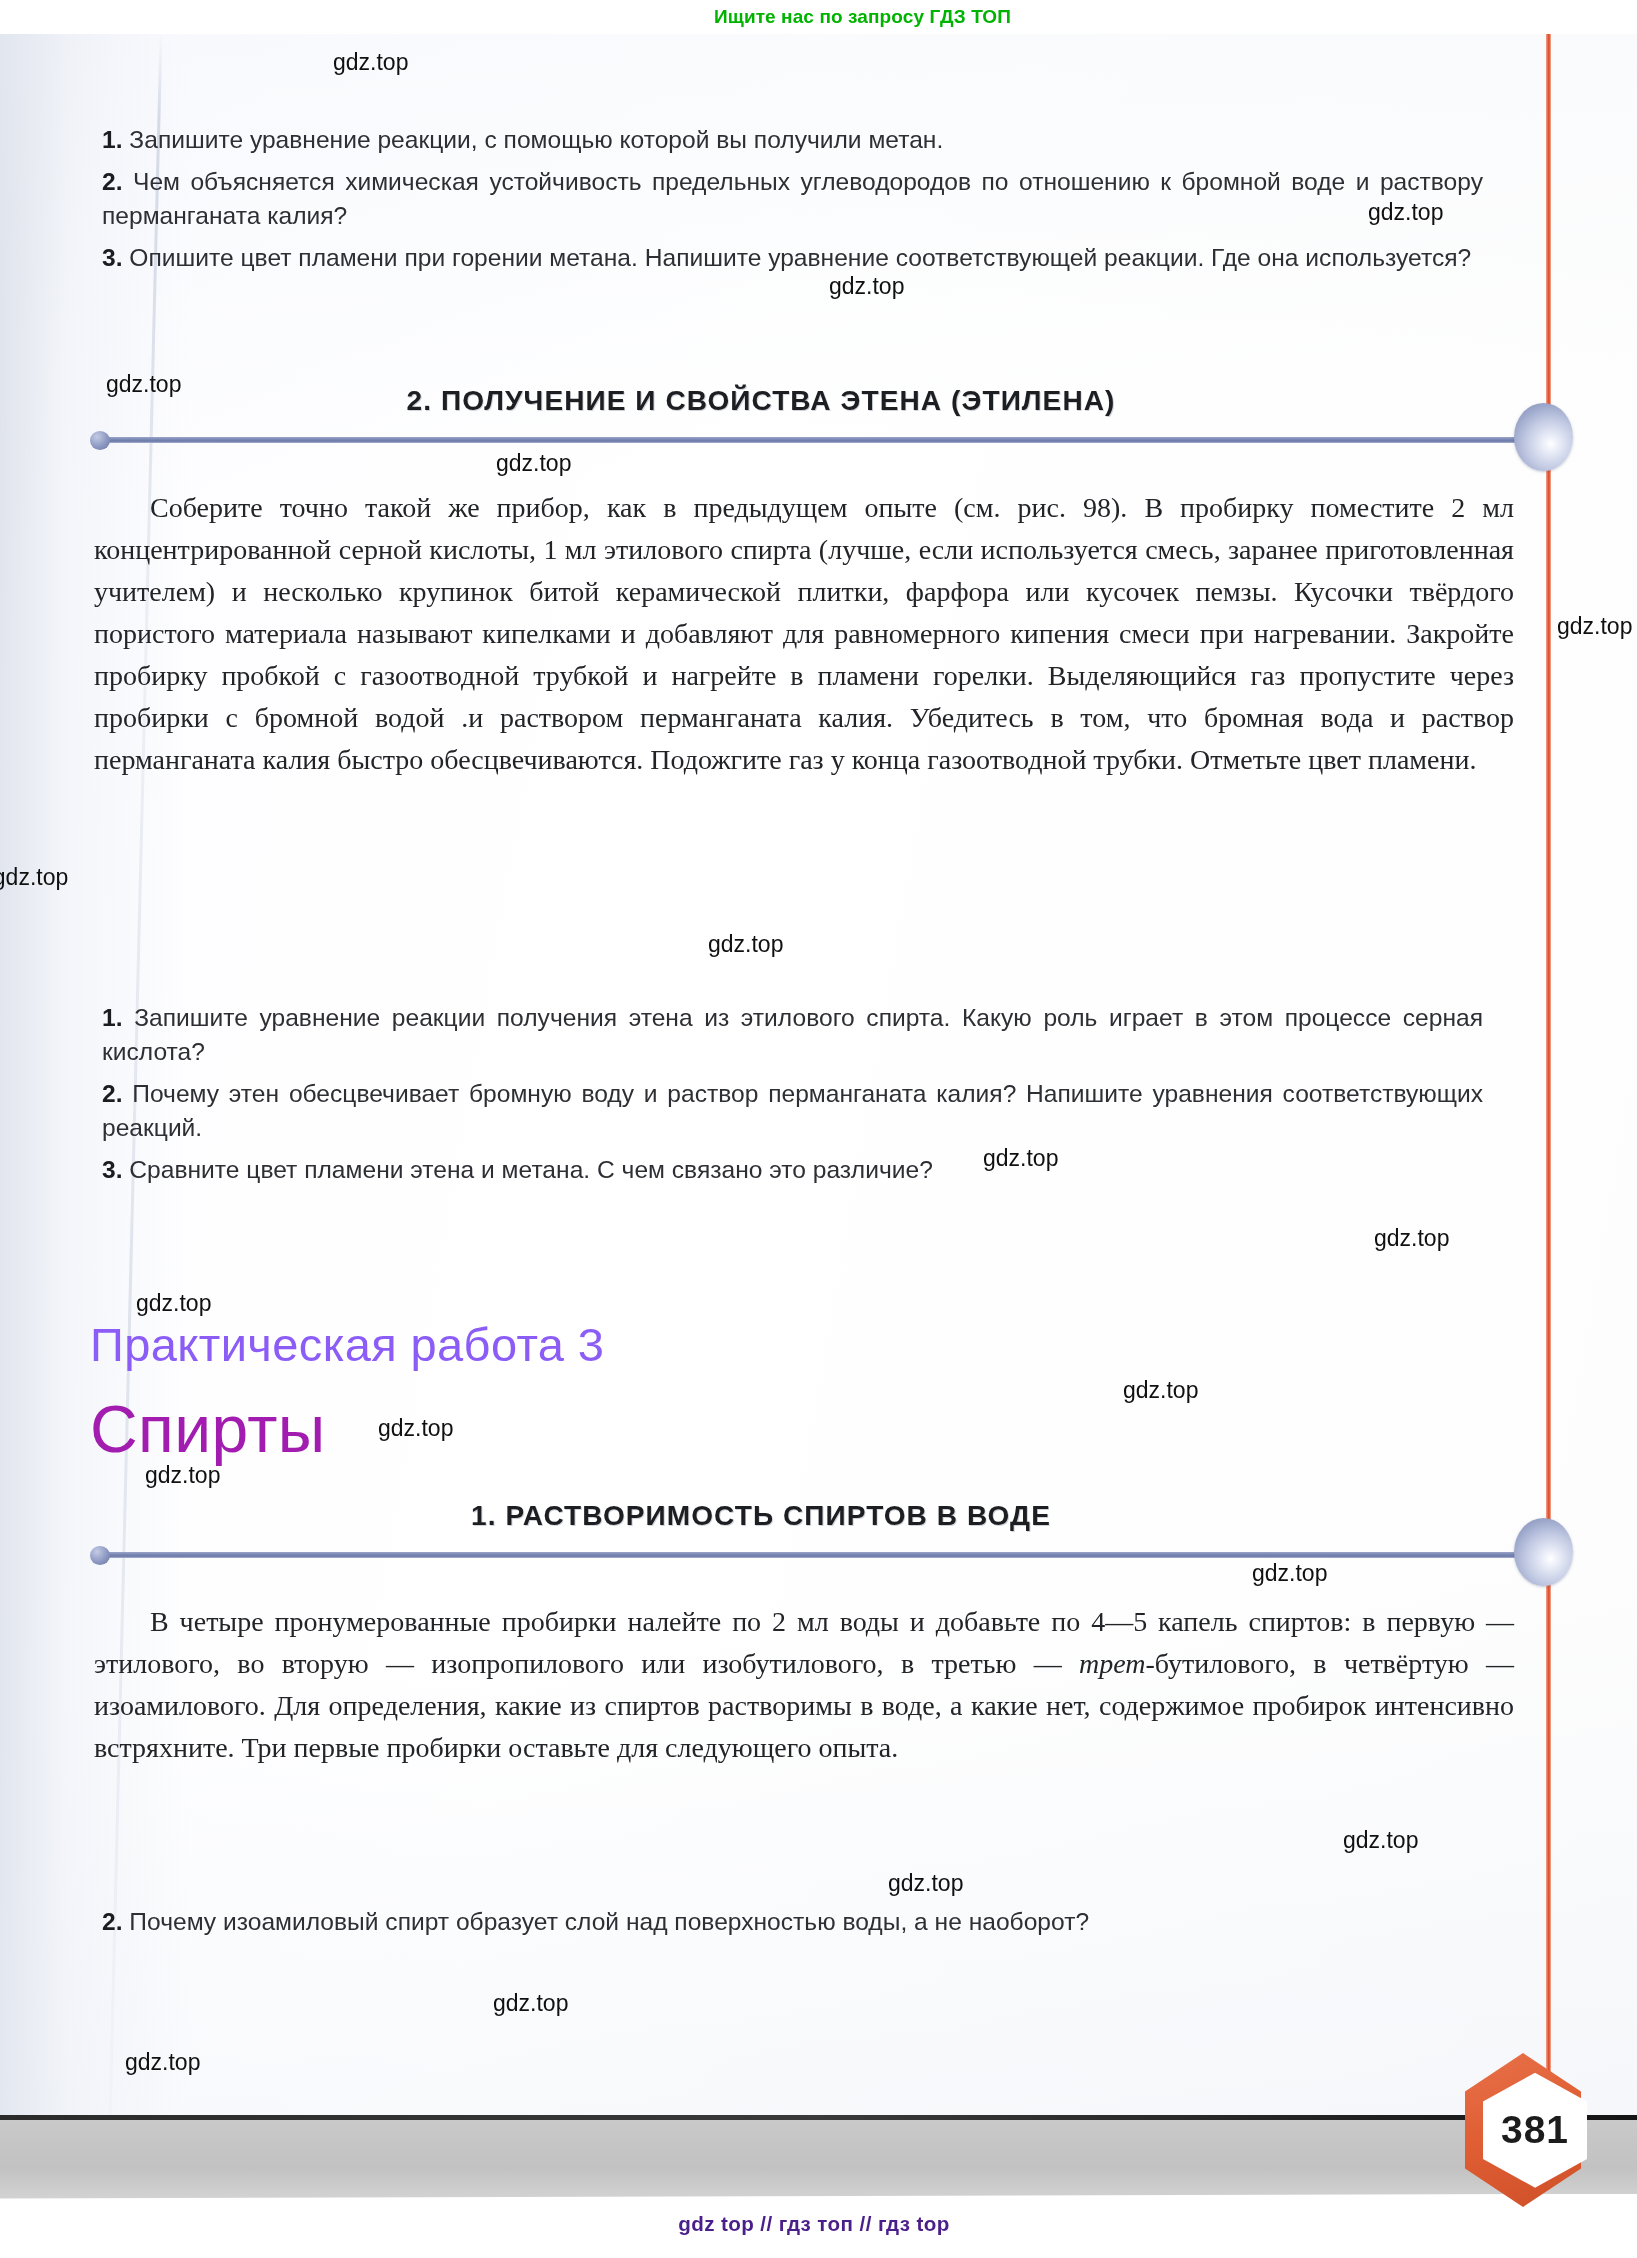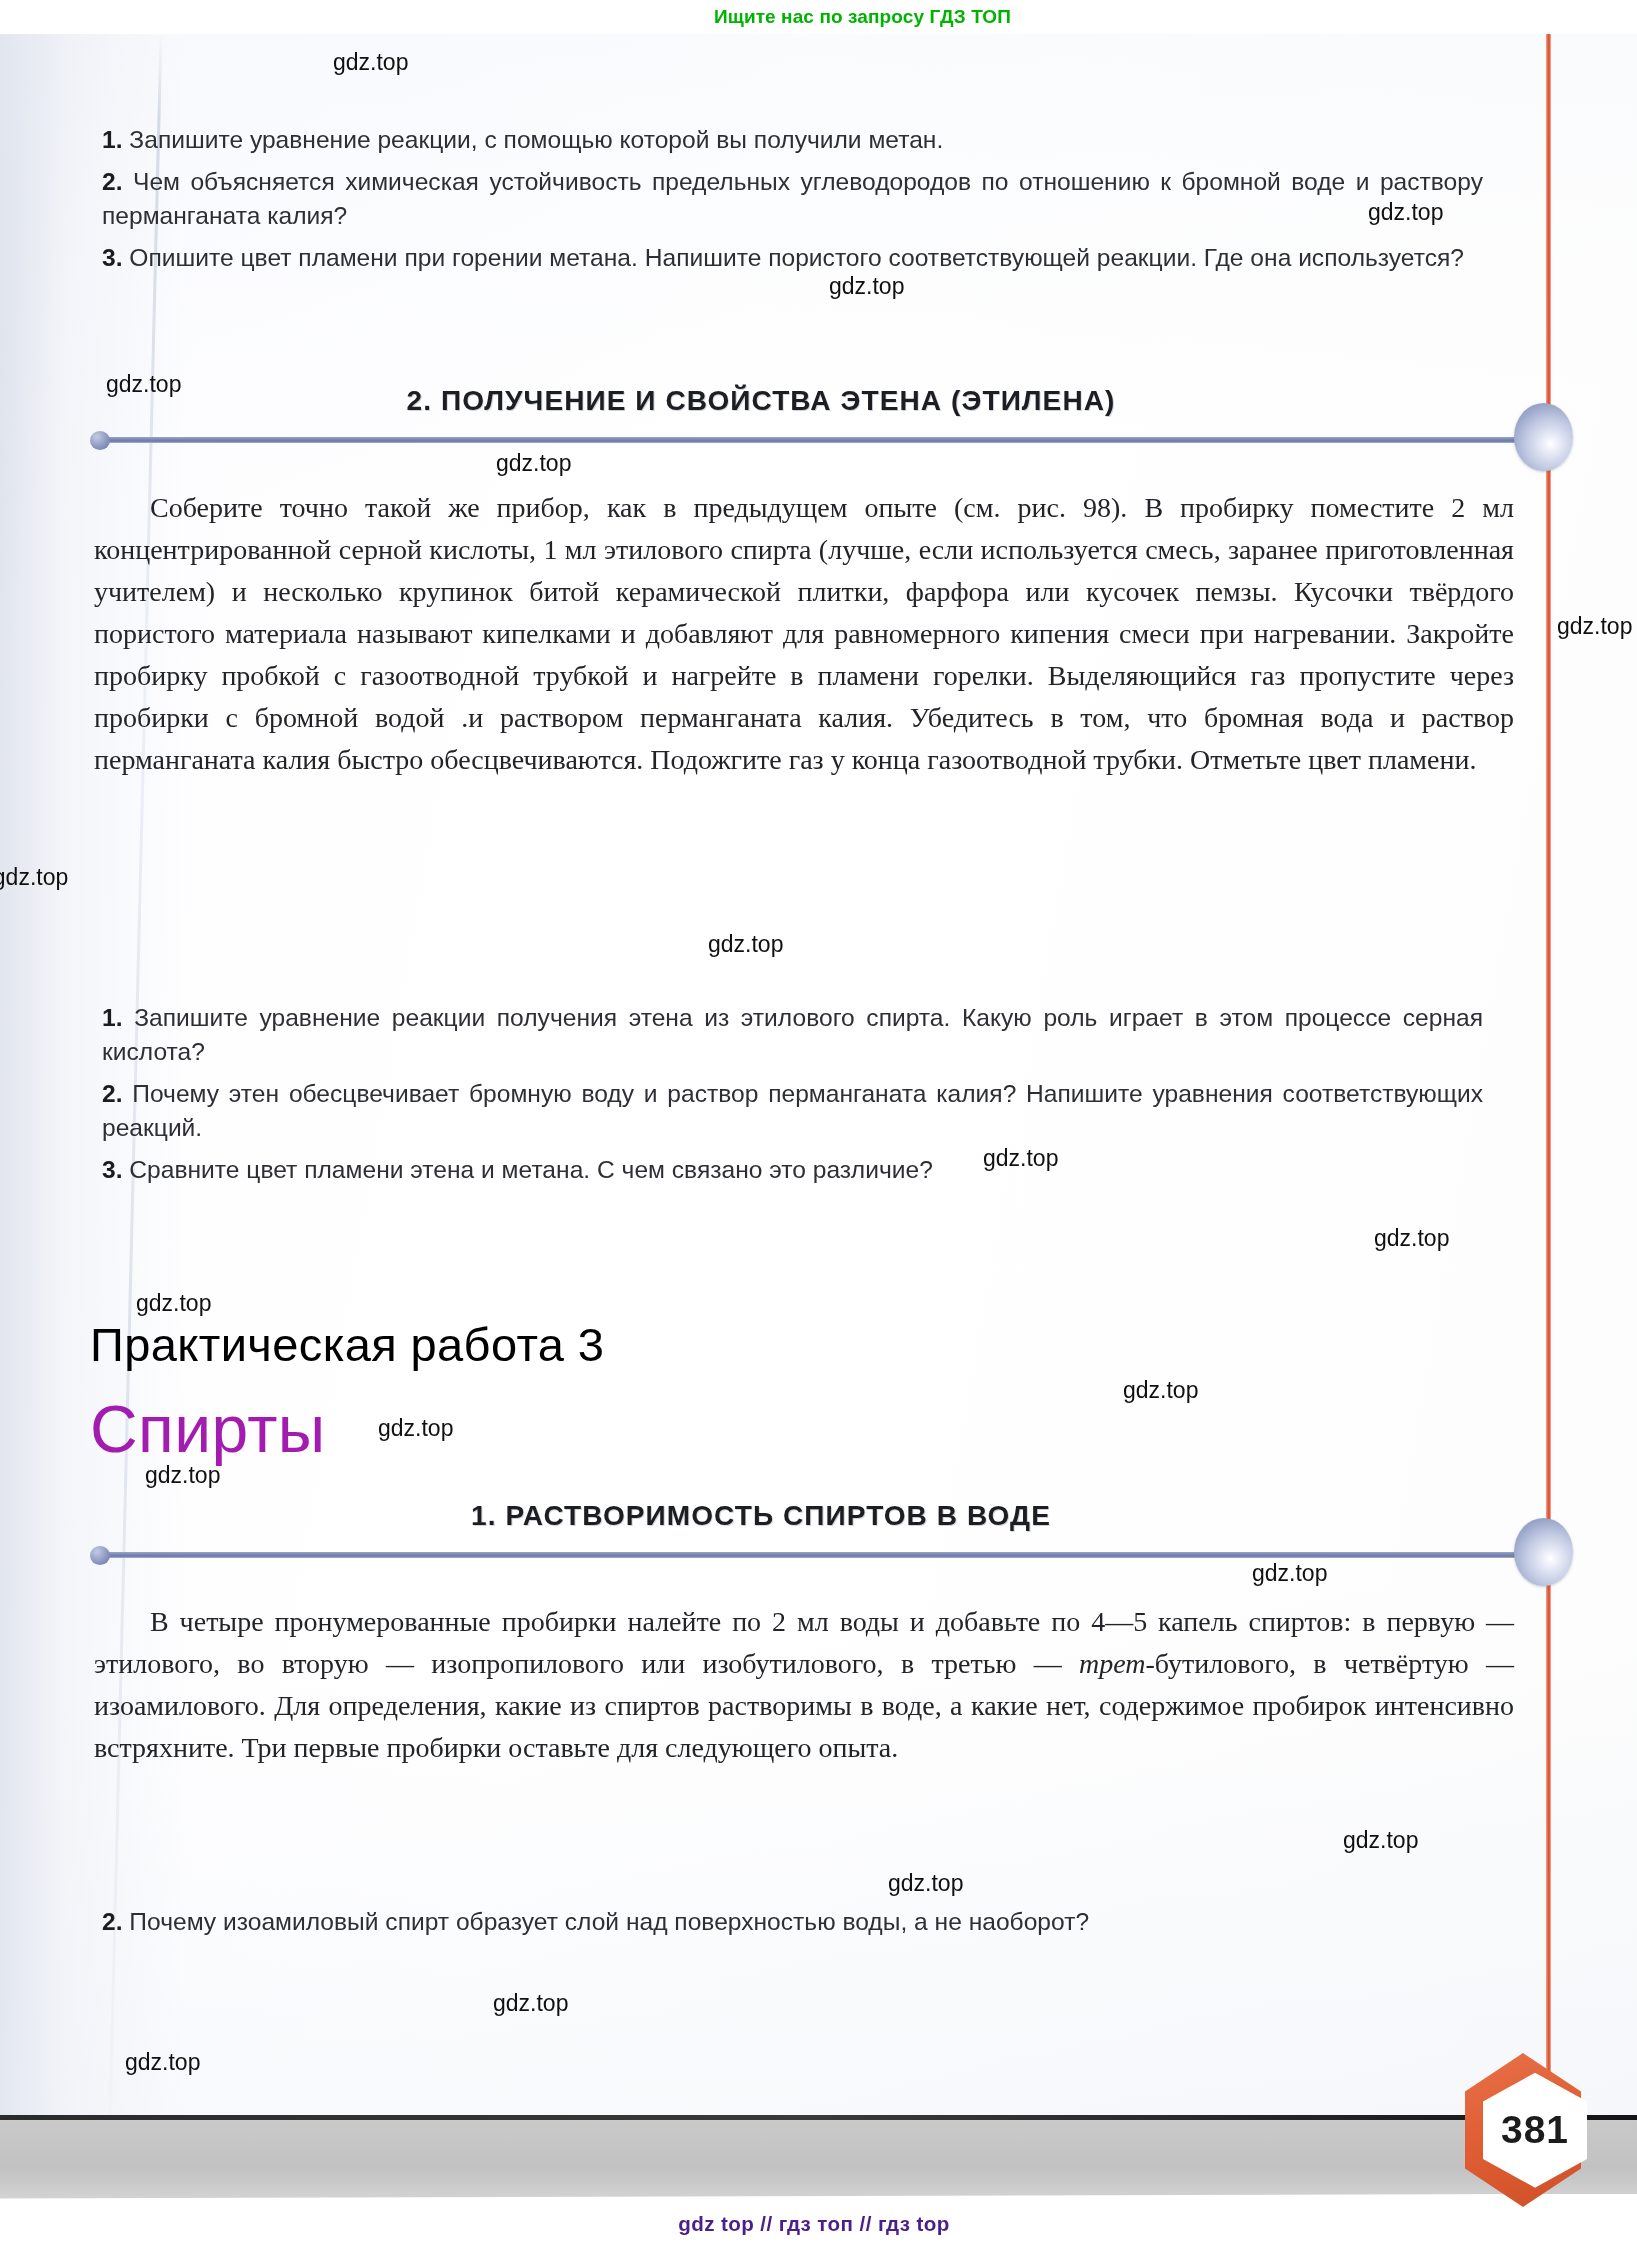--- a/index.html
+++ b/index.html
@@ -105,21 +105,21 @@
   }
   .sec-ball{
     position:absolute;left:1514px;top:18px;width:59px;height:68px;border-radius:50%;
     background:radial-gradient(circle at 62% 60%, #ffffff 0%, #e6eaf6 18%, #c2cae3 45%, #9aa5c9 72%, #7d8ab4 100%);
     box-shadow:0 0.9px 2.7px rgba(90,100,130,.35);
   }
   
   .pw-line1{
     position:absolute;
     font-family:"Liberation Sans", sans-serif;
-    font-size:47px;color:#000000;letter-spacing:0.4px;
+    font-size:47px;color:#8b5cf6;letter-spacing:0.4px;
   }
   .pw-line2{
     position:absolute;
     font-family:Liberation Sans, sans-serif;
     font-size:66px;color:#a21caf;letter-spacing:0.4px;
   }
   
   .pagenum{
     position:absolute;left:1465px;top:2053px;width:116px;height:154px;
   }
@@ -182,21 +182,21 @@
   <p>
     <span class="qnum">1.</span>
     <span>Запишите уравнение реакции, с помощью которой вы получили метан.</span>
   </p>
   <p>
     <span class="qnum">2.</span>
     <span>Чем объясняется химическая устойчивость предельных углеводородов по отношению к бромной воде и раствору перманганата калия?</span>
   </p>
   <p>
     <span class="qnum">3.</span>
-    <span>Опишите цвет пламени при горении метана. Напишите пористого соответствующей реакции. Где она используется?</span>
+    <span>Опишите цвет пламени при горении метана. Напишите уравнение соответствующей реакции. Где она используется?</span>
   </p>
 </div>
 
 <div class="sec-head" style="top:385px;">
   <div class="sec-title">2. ПОЛУЧЕНИЕ И СВОЙСТВА ЭТЕНА (ЭТИЛЕНА)</div>
   <div class="sec-rule"></div>
   <div class="sec-dot"></div>
   <div class="sec-ball"></div>
 </div>
 

